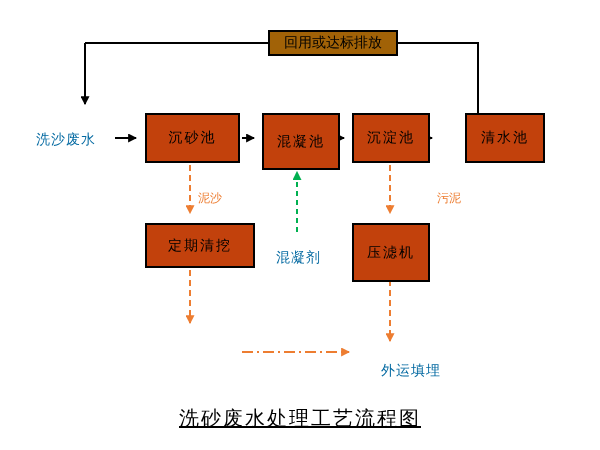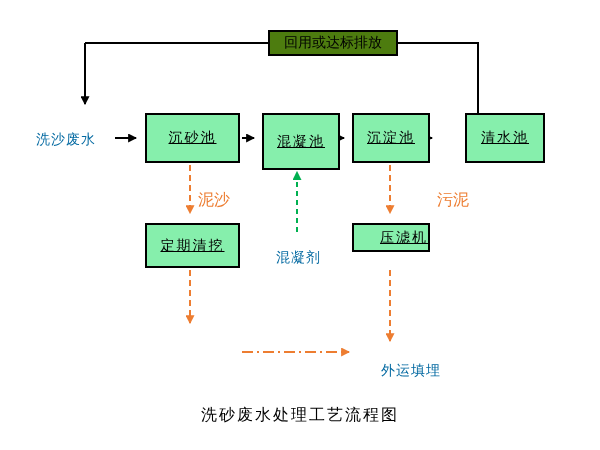--- a/index.html
+++ b/index.html
@@ -1,29 +1,29 @@
 <!DOCTYPE html>
 <html style="--line: #000000; --orange: #ed7d31; --green: #00b050;"><head>
 <meta charset="utf-8">
 <style>
   :root{ --line:#000000; --orange:#ed7d31; --green:#00b050; }
   *{ margin:0; padding:0; box-sizing:border-box; }
   body{ background:#ffffff; font-family:"Liberation Sans","DejaVu Sans",sans-serif; }
   .canvas{ position:relative; width:600px; height:450px; background:#ffffff; overflow:hidden; }
   .layer{ position:absolute; left:0; top:0; }
-  .box{ position:absolute; border:2px solid var(--line); background:#86efac;
+  .box{ position:absolute; border:2px solid var(--line); background:#c2410c;
         display:flex; align-items:center; justify-content:center;
-        font-size:14px; color:#000; letter-spacing:2px;text-decoration:underline; }
-  .feedback-box{ position:absolute; border:2px solid var(--line); background:#4d7c0f;
+        font-size:14px; color:#000; letter-spacing:2px; }
+  .feedback-box{ position:absolute; border:2px solid var(--line); background:#a16207;
         display:flex; align-items:center; justify-content:center; font-size:14px; color:#000; }
   .lbl{ position:absolute; font-size:14px; color:#0369a1; white-space:nowrap; letter-spacing:1px; }
-  .lbl-small{ font-size:16px; letter-spacing:0; }
+  .lbl-small{ font-size:12px; letter-spacing:0; }
   .lbl-orange{ color:var(--orange); }
   .title{ position:absolute; left:0; top:405px; width:100%; text-align:center;
-          font-size:16px; color:#000; letter-spacing:2px; }
+          font-size:20px; color:#000; letter-spacing:2px;text-decoration:underline; }
   .st-black{ stroke:var(--line); stroke-width:2; fill:none; }
   .st-orange{ stroke:var(--orange); stroke-width:2; fill:none; stroke-dasharray:6 4; }
   .st-orange-dd{ stroke:var(--orange); stroke-width:2; fill:none; stroke-dasharray:11 4 2 4; }
   .st-green{ stroke:var(--green); stroke-width:2; fill:none; stroke-dasharray:5 4; }
   .mk-black{ fill:var(--line); }
   .mk-orange{ fill:var(--orange); }
   .mk-green{ fill:var(--green); }
 </style>
 </head>
 <body>
@@ -73,24 +73,24 @@
   <div class="box" style="left:262px; top:113px; width:78px; height:57px;">
     <span>混凝池</span>
   </div>
   <div class="box" style="left:352px; top:113px; width:78px; height:50px;">
     <span>沉淀池</span>
   </div>
   <div class="box" style="left:440px; top:113px; width:80px; height:50px;margin-left:25px;">
     <span>清水池</span>
   </div>
 
-  <div class="box" style="left:145px; top:223px; width:95px; height:45px;">
+  <div class="box" style="left:145px; top:223px; width:110px; height:45px;">
     <span>定期清挖</span>
   </div>
-  <div class="box" style="left:352px; top:223px; width:78px; height:29px;justify-content:flex-end;">
+  <div class="box" style="left:352px; top:223px; width:78px; height:59px;">
     <span>压滤机</span>
   </div>
 
   <div class="lbl lbl-small lbl-orange" style="left:198px; top:190px;">泥沙</div>
   <div class="lbl lbl-small lbl-orange" style="left:397px; top:190px;margin-left:40px;">污泥</div>
   <div class="lbl" style="left:276px; top:249px;">混凝剂</div>
   <div class="lbl" style="left:381px; top:356px;margin-top:6px;">外运填埋</div>
 
   <div class="title">洗砂废水处理工艺流程图</div>
 

